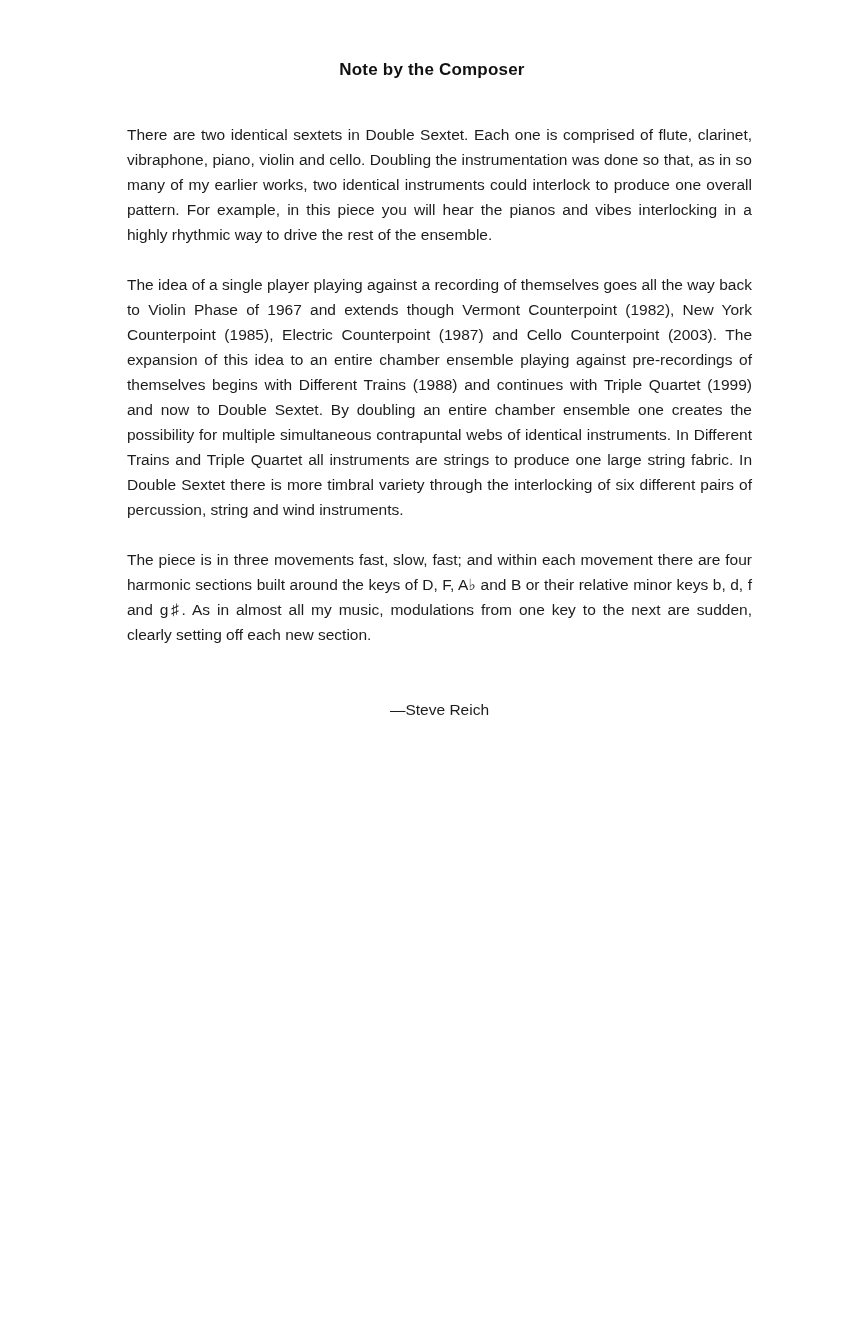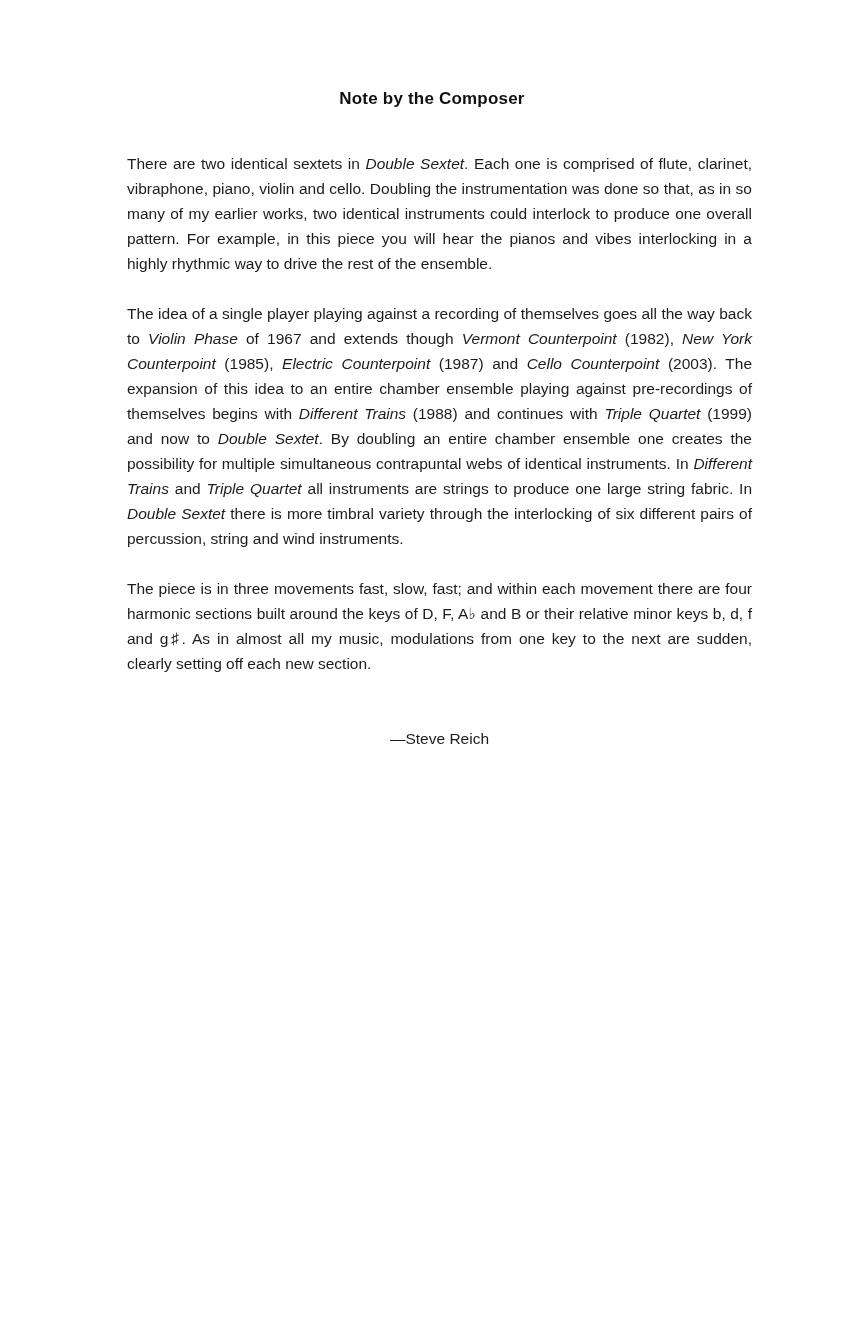--- a/index.html
+++ b/index.html
@@ -15,40 +15,39 @@
     overflow: hidden;
   }
   .page {
     position: relative;
     width: 864px;
     height: 1344px;
     background: #ffffff;
   }
   .title {
     margin: 0;
-    padding-top: 89px;
+    padding-top: 60px;
     text-align: center;
     font-size: 17px;
     font-weight: bold;
     letter-spacing: 0.2px;
     color: #111111;
   }
   .content {
     margin: 42px 0 0 127px;
     width: 625px;
     text-align: justify;
     font-size: 15.5px;
     line-height: 25px;
     color: #1c1c1c;
   }
   .para {
     margin: 0 0 25px 0;
   }
   .it {
-    font-style: italic;
     margin-top: 32px;
   }
   .signature {
     margin: 50px 0 0 127px;
     width: 625px;
     text-align: center;
     font-size: 15.5px;
     line-height: 25px;
     color: #1c1c1c;
   }

